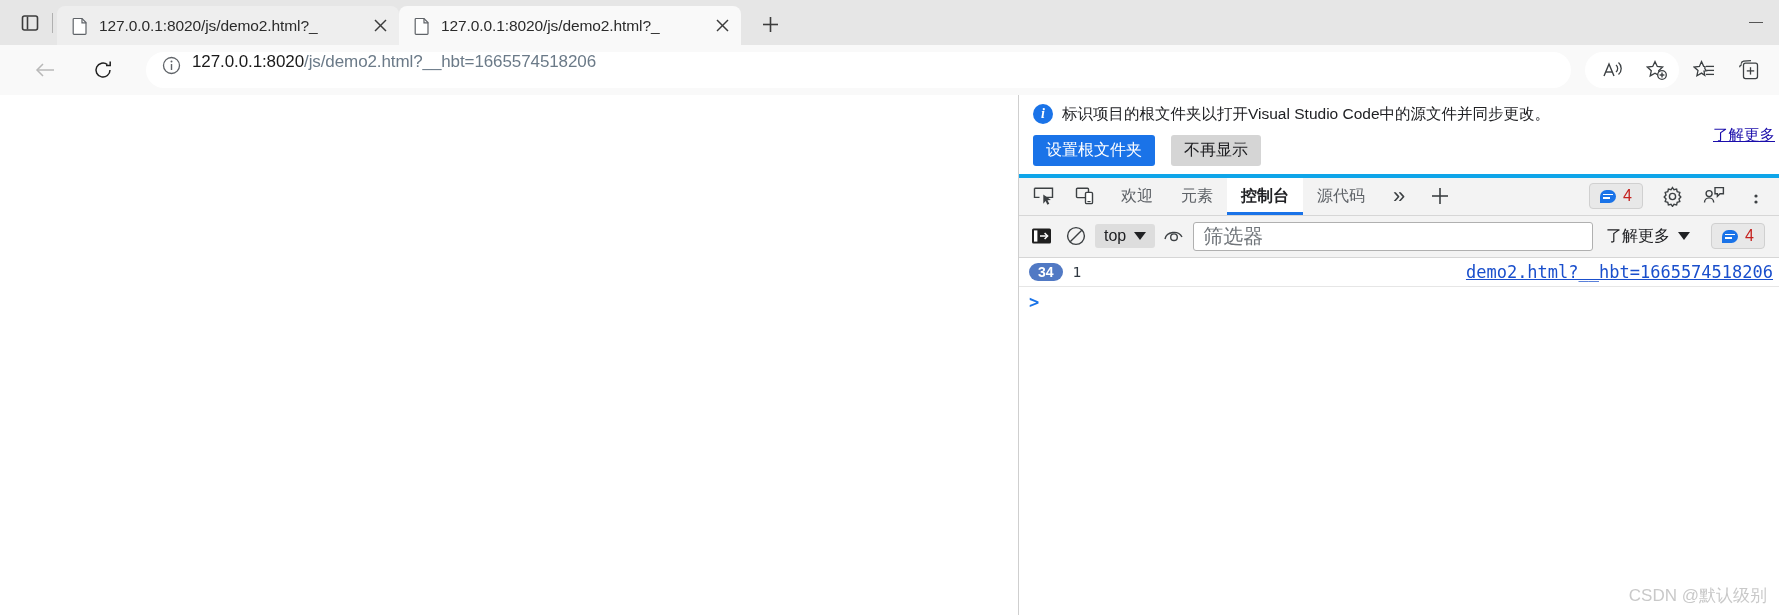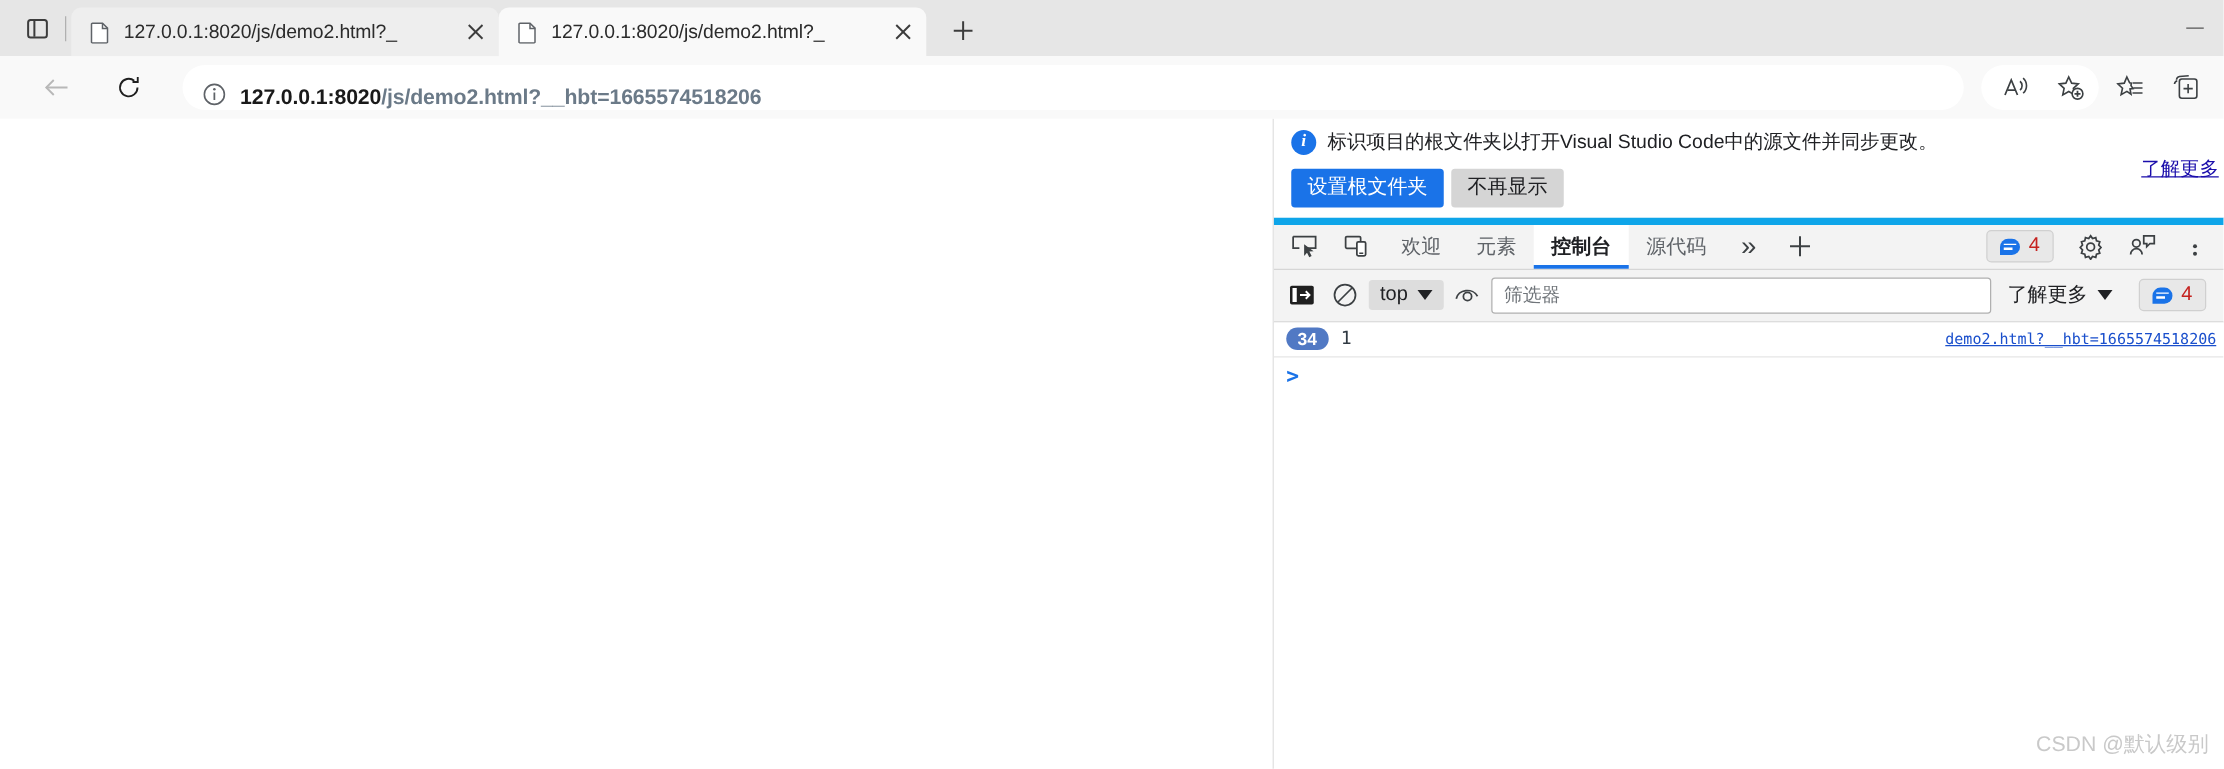--- a/index.html
+++ b/index.html
@@ -114,24 +114,23 @@
   }
   .nav-btn.back { margin-left: 14px; }
   .nav-btn.reload { margin-left: 20px; }
   .omnibox {
     flex: 1 1 auto;
     height: 36px;
     background: #ffffff;
     border-radius: 18px;
     margin: 0 14px 0 24px;
     display: flex;
-    align-items: flex-end;
+    align-items: flex-start;
     padding: 0 10px 0 12px;
     min-width: 0;
-    font-weight: bold;
   }
   .omnibox-info {
     width: 26px; height: 26px;
     flex: 0 0 auto;
     display: flex; align-items: center; justify-content: center;
     margin-right: 8px;
     cursor: pointer;
   }
   .omnibox-url {
     font-size: 17px;
@@ -219,21 +218,21 @@
     top: 30px;
     font-size: 15.5px;
     color: #1a0dab;
     text-decoration: underline;
     cursor: pointer;
     white-space: nowrap;
   }
   .infobar-actions {
     display: flex;
     padding: 11px 0 0 14px;
-    gap: 6px;
+    gap: 16px;
   }
   .btn-primary {
     background: #1a73e8;
     color: #ffffff;
     border: none;
     border-radius: 3px;
     font-size: 16px;
     padding: 5px 13px;
     cursor: pointer;
     font-family: inherit;
@@ -248,21 +247,21 @@
     padding: 5px 13px;
     cursor: pointer;
     font-family: inherit;
     line-height: 1.3;
   }
 
   
   .dt-tabbar {
     height: 42px;
     background: #f3f3f3;
-    border-top: 6px solid #0ea5e9;
+    border-top: 4px solid #0ea5e9;
     border-bottom: 1px solid #d6d6d6;
     display: flex;
     align-items: stretch;
     flex: 0 0 auto;
     padding-left: 4px;
   }
   .dt-icon-btn {
     width: 42px;
     display: flex; align-items: center; justify-content: center;
     cursor: pointer;
@@ -372,21 +371,21 @@
     border-left: 6px solid transparent;
     border-right: 6px solid transparent;
     border-top: 8px solid #202124;
   }
   .filter-input {
     flex: 1 1 auto;
     height: 29px;
     border: 1px solid #b0b0b0;
     border-radius: 3px;
     background: #ffffff;
-    font-size: 15px;
+    font-size: 20px;
     color: #202124;
     padding: 0 9px;
     font-family: inherit;
     min-width: 40px;
   }
   .filter-input::placeholder { color: #70757a; }
 
   
   .console-body {
     flex: 1 1 auto;
@@ -413,21 +412,21 @@
     margin-right: 10px;
   }
   .console-value {
     font-family: "DejaVu Sans Mono", "Liberation Mono", monospace;
     font-size: 14.5px;
     color: #303942;
   }
   .console-source {
     margin-left: auto;
     font-family: "DejaVu Sans Mono", "Liberation Mono", monospace;
-    font-size: 12px;
+    font-size: 17px;
     color: #1a4fcc;
     text-decoration: underline;
     cursor: pointer;
     white-space: nowrap;
     padding-right: 2px;
   }
   .console-prompt-row {
     display: flex;
     align-items: center;
     padding: 5px 10px;

